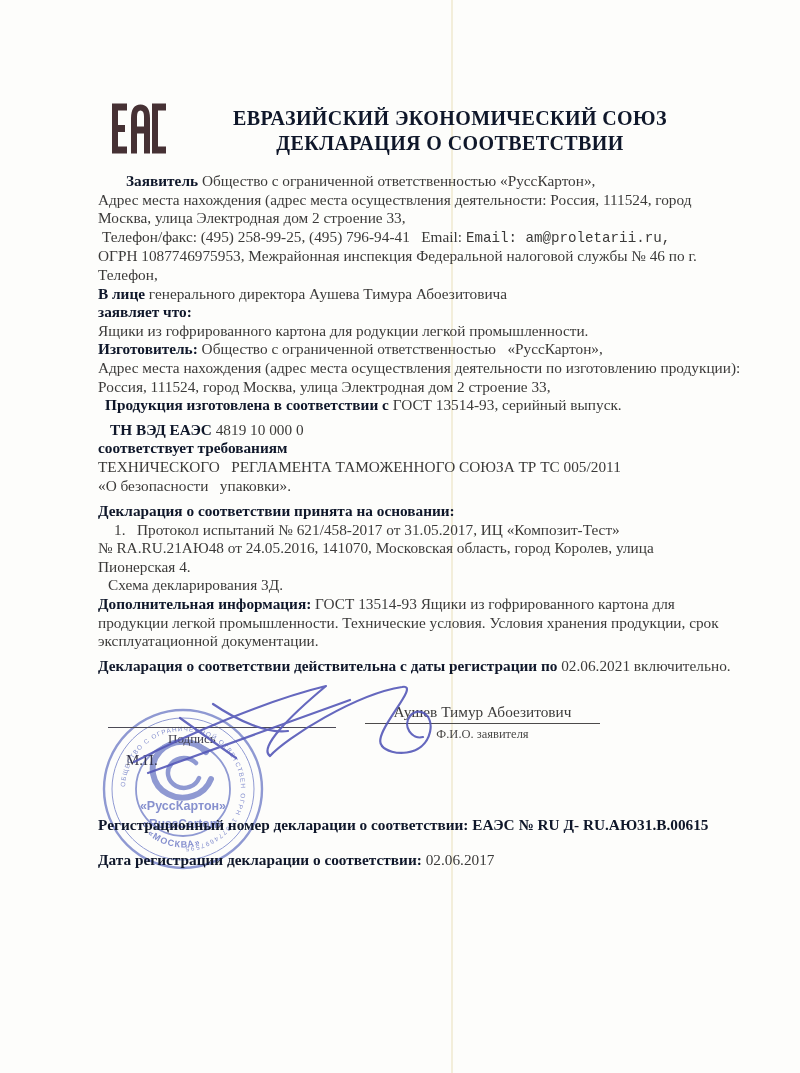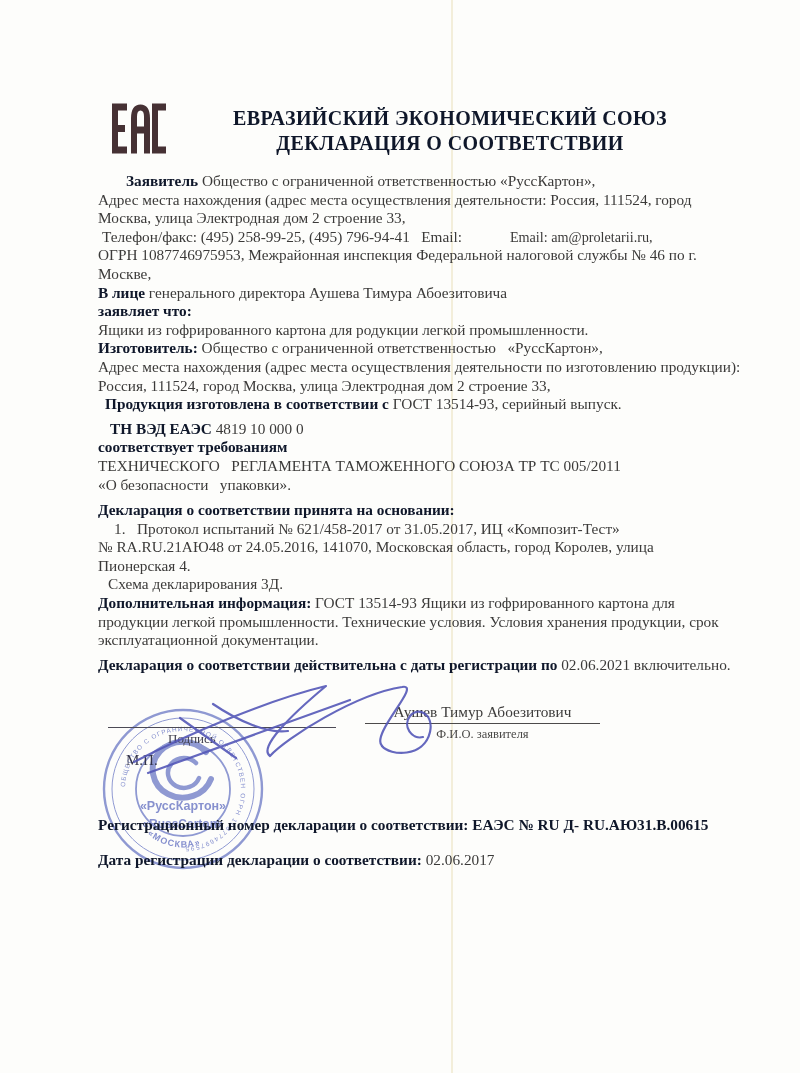--- a/index.html
+++ b/index.html
@@ -14,21 +14,21 @@
   .logo{position:absolute;left:112px;top:103px;}
   .title{
     position:absolute;left:170px;top:106px;width:560px;text-align:center;
     font-weight:bold;font-size:20px;line-height:25px;letter-spacing:.4px;color:#0f172a;
   }
   
   .doc-body{position:absolute;left:98px;top:172px;width:640px;font-size:15.3px;line-height:18.6px;}
   .para{margin:0;}
   .line{white-space:pre;}
   .b{font-weight:bold;color:#0f172a;}
-  .sans{font-family:Liberation Serif, serif;font-size:14.2px;margin-left:44px;}
+  .sans{font-family:Liberation Mono, monospace;font-size:14.2px;}
   
   .sig-underline{position:absolute;left:108px;top:712px;width:228px;height:15px;border-bottom:1.5px solid #4c4a55;z-index:2;}
   .podpis{position:absolute;left:168px;top:731px;font-size:13px;color:#3f3e4c;z-index:2;}
   .mp{position:absolute;left:126px;top:752px;font-size:15px;color:#33334a;z-index:2;}
   .fio-name{position:absolute;left:365px;top:703px;width:235px;text-align:center;font-size:15.3px;color:#3d3c3b;border-bottom:1.5px solid #4c4a4a;padding-bottom:2px;z-index:2;}
   .fio-label{position:absolute;left:365px;top:727px;width:235px;text-align:center;font-size:12.5px;color:#4a4947;z-index:2;}
   .stamp{position:absolute;left:100px;top:706px;z-index:1;opacity:.92;}
   .signature-svg{position:absolute;left:118px;top:676px;z-index:3;}
   
   .footer-line{position:absolute;left:98px;white-space:pre;font-size:15.3px;z-index:2;}
@@ -53,21 +53,21 @@
   <div>ДЕКЛАРАЦИЯ О СООТВЕТСТВИИ</div>
 </div>
 
 <div class="doc-body">
     <div class="para">
       <div class="line" style="padding-left: 28px;"><span class="b">Заявитель</span><span> Общество с ограниченной ответственностью «РуссКартон»,</span></div>
       <div class="line"><span>Адрес места нахождения (адрес места осуществления деятельности: Россия, 111524, город</span></div>
       <div class="line"><span>Москва, улица Электродная дом 2 строение 33,</span></div>
       <div class="line" style="padding-left: 4px;"><span>Телефон/факс: (495) 258-99-25, (495) 796-94-41   Email: </span><span class="sans">Email: am@proletarii.ru,</span></div>
       <div class="line"><span>ОГРН 1087746975953, Межрайонная инспекция Федеральной налоговой службы № 46 по г.</span></div>
-      <div class="line"><span>Москве,</span></div>
+      <div class="line"><span>Телефон,</span></div>
       <div class="line"><span class="b">В лице</span><span> генерального директора Аушева Тимура Абоезитовича</span></div>
       <div class="line"><span class="b">заявляет что:</span></div>
       <div class="line"><span>Ящики из гофрированного картона для родукции легкой промышленности.</span></div>
       <div class="line"><span class="b">Изготовитель:</span><span> Общество с ограниченной ответственностью   «РуссКартон»,</span></div>
       <div class="line"><span>Адрес места нахождения (адрес места осуществления деятельности по изготовлению продукции):</span></div>
       <div class="line"><span>Россия, 111524, город Москва, улица Электродная дом 2 строение 33,</span></div>
       <div class="line" style="padding-left: 7px;"><span class="b">Продукция изготовлена в соответствии с</span><span> ГОСТ 13514-93, серийный выпуск.</span></div>
     </div>
     <div class="para" style="margin-top: 6px;">
       <div class="line" style="padding-left: 12px;"><span class="b">ТН ВЭД ЕАЭС</span><span> 4819 10 000 0</span></div>

